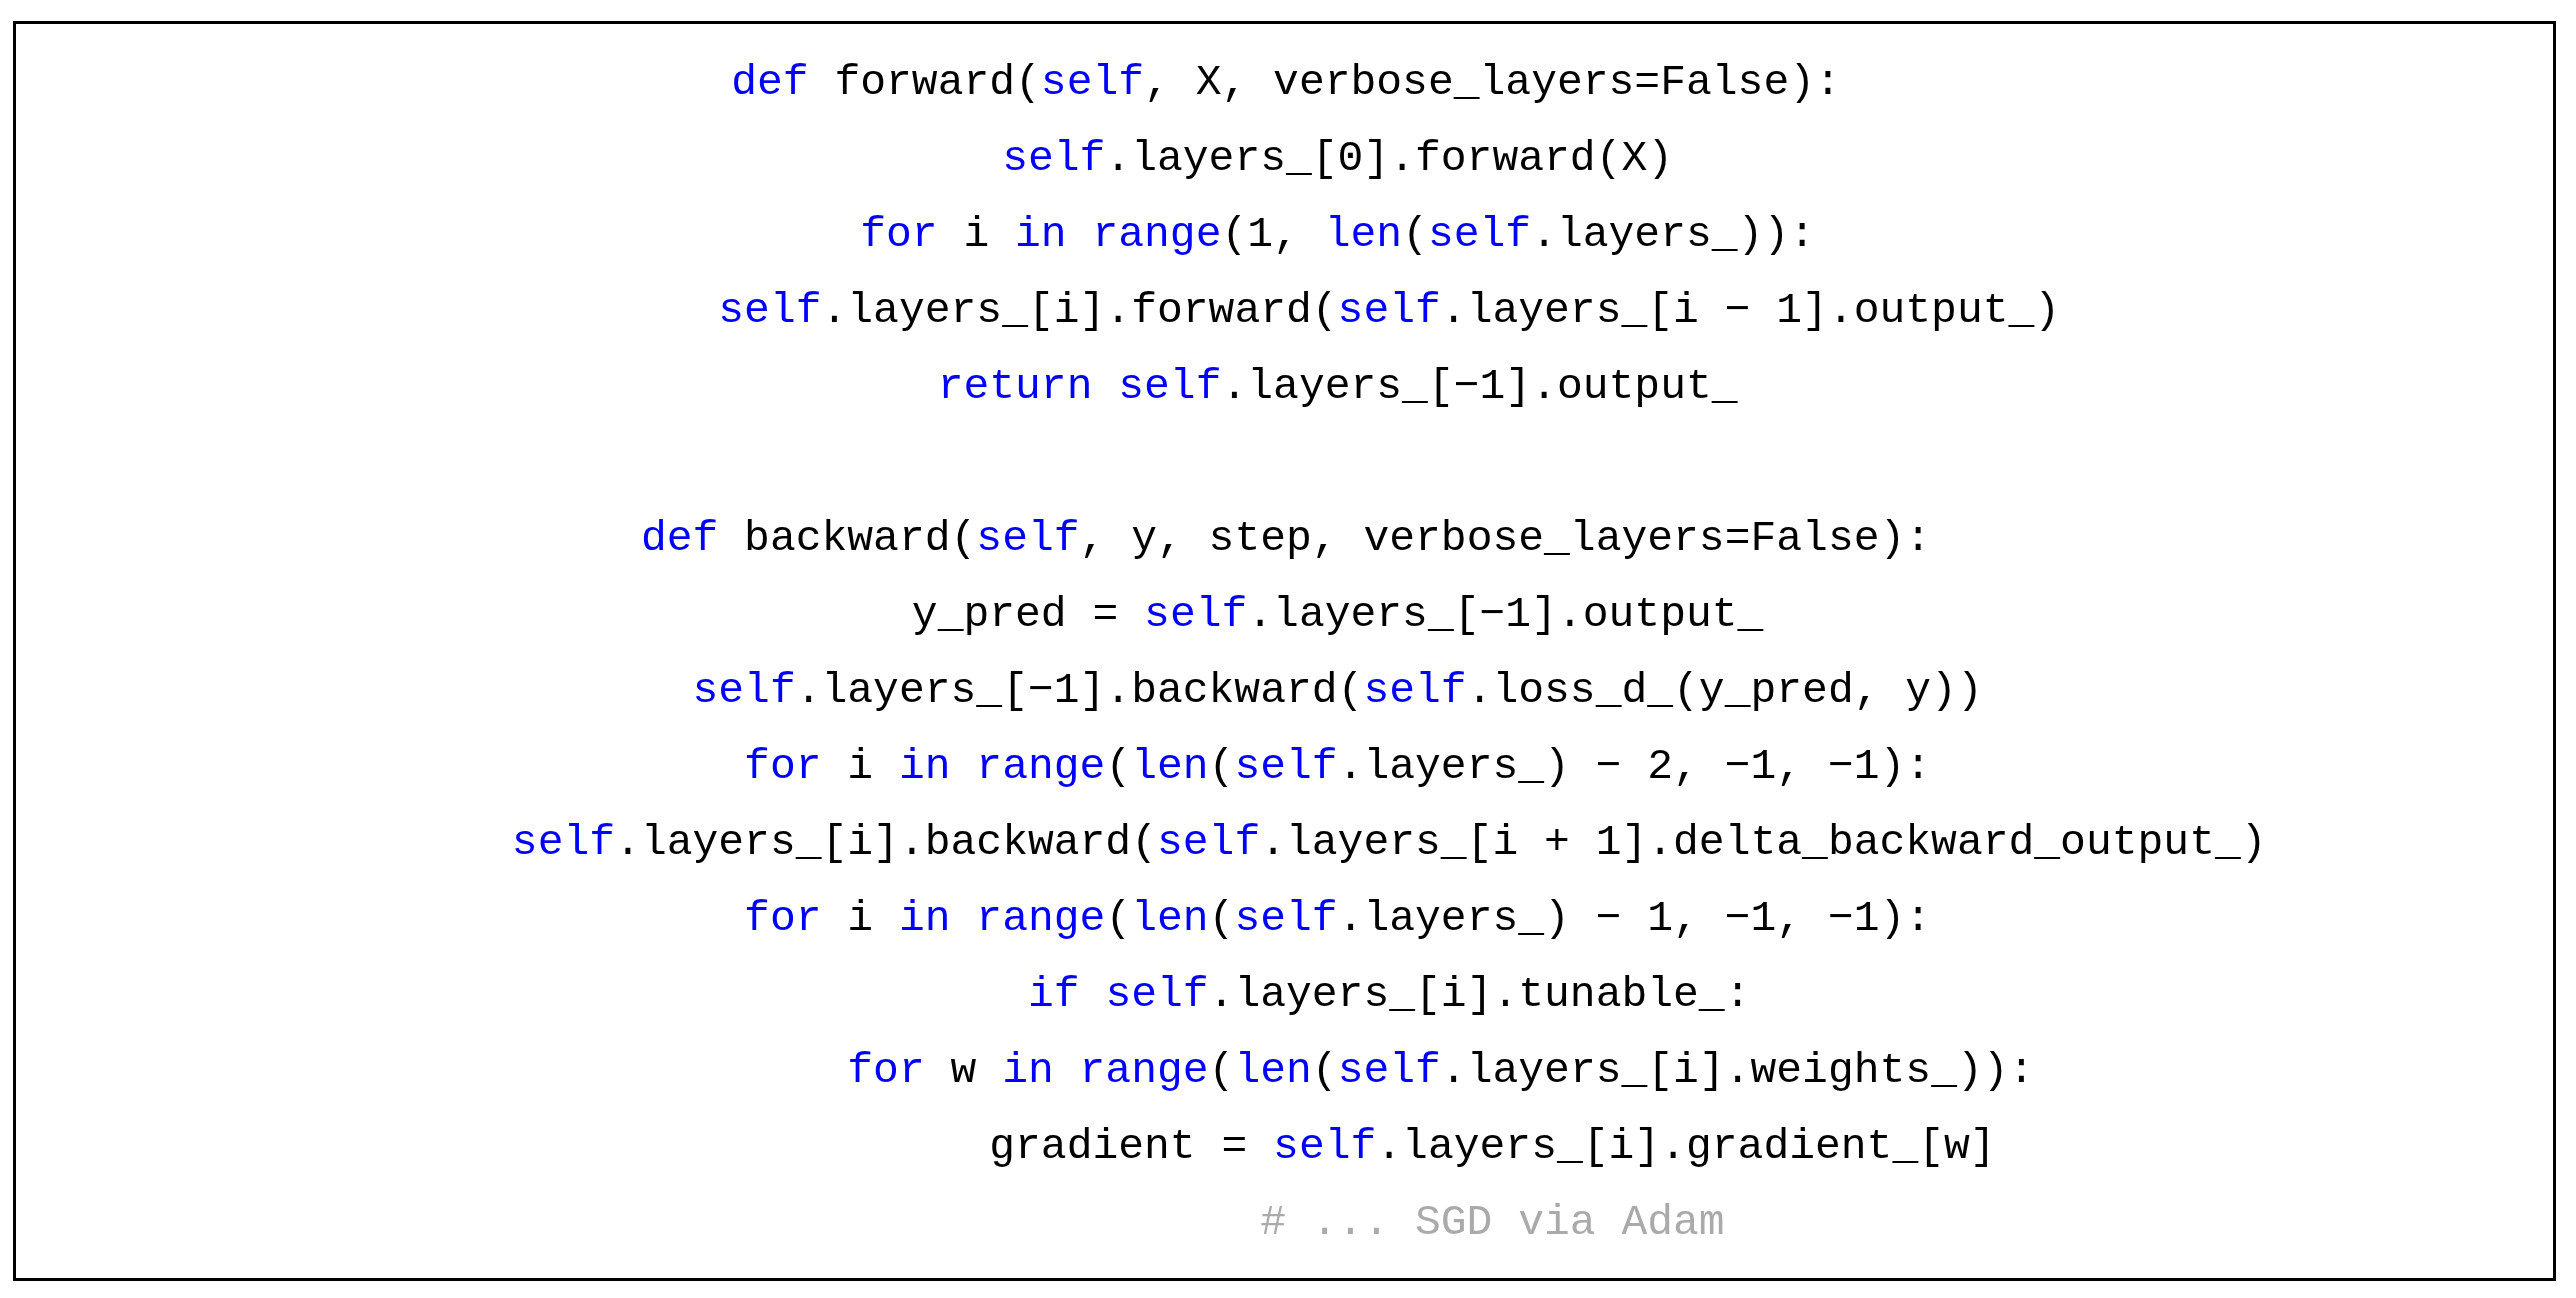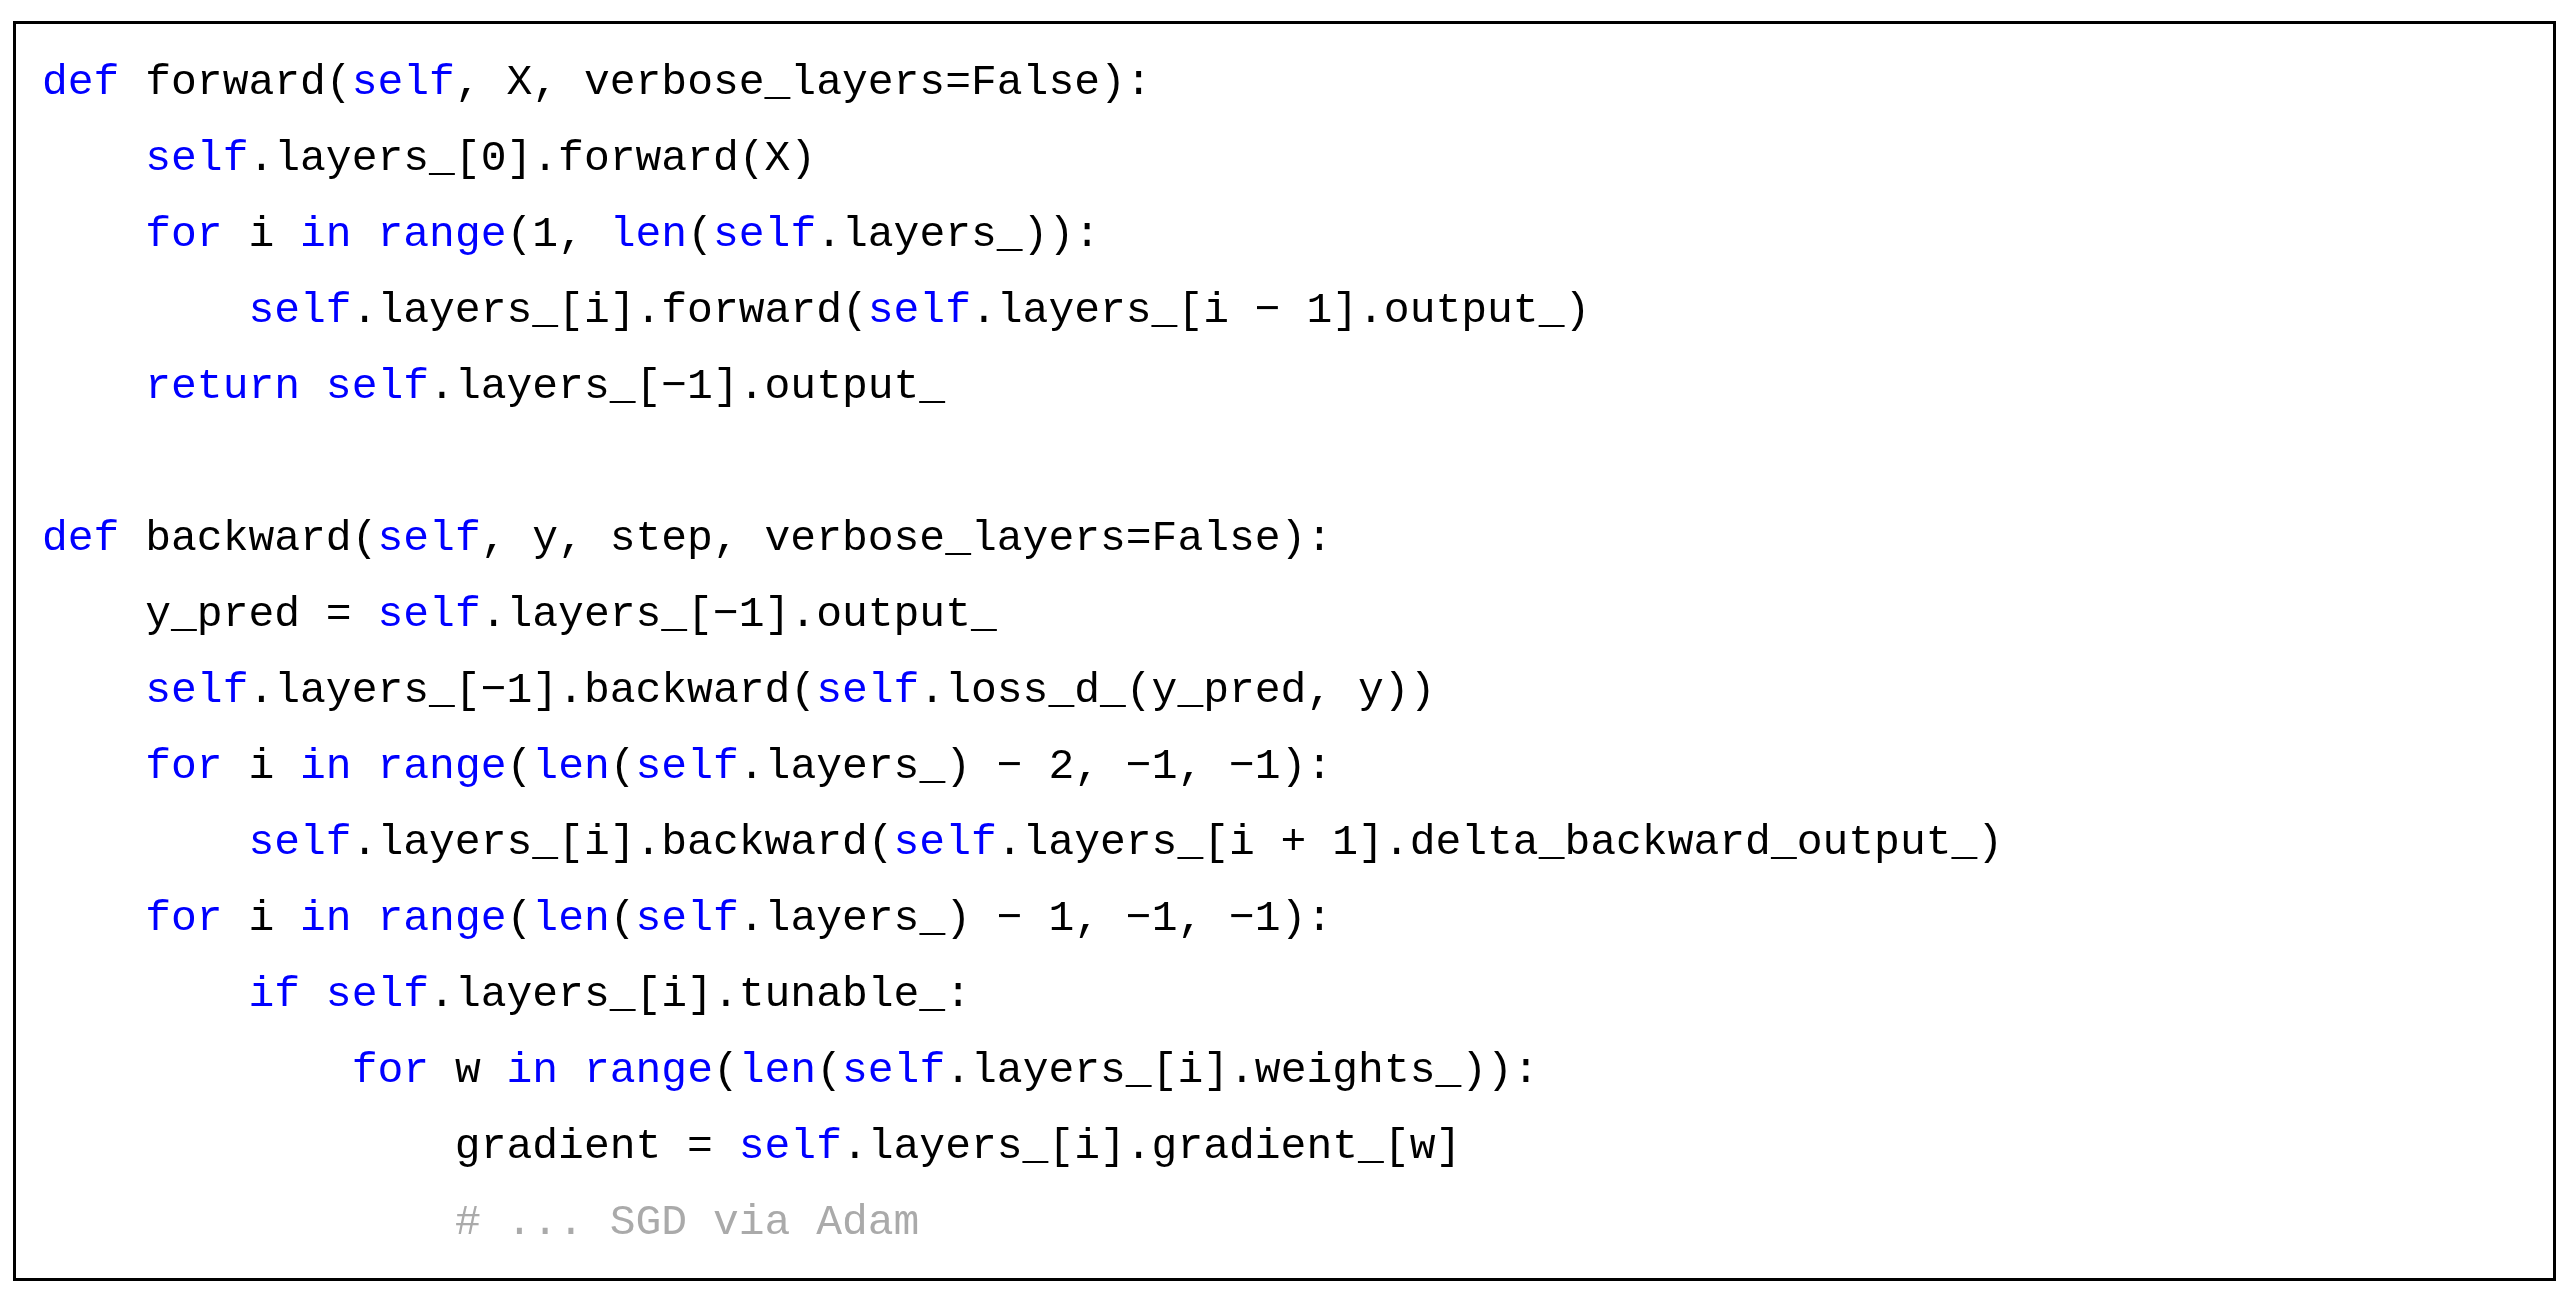--- a/index.html
+++ b/index.html
@@ -23,20 +23,21 @@
   .code {
     margin: 0;
     padding: 21.4px 23px 0 26px;
     font-family: "Liberation Mono", "DejaVu Sans Mono", monospace;
     font-size: 43px;
     line-height: 76px;
     white-space: pre;
   }
   .code-line {
     height: 76px;
+    text-align: center;
   }
   .tok-k { color: var(--kw-color, #0000ff); }
   .tok-p { color: var(--plain-color, #000000); }
   .tok-c { color: var(--comment-color, #b0b0b0); }
 </style>
 </head>
 <body>
 
 <div class="code-box">
   <pre class="code" id="code-content"><div class="code-line"><span class="tok-k">def</span><span class="tok-p"> forward(</span><span class="tok-k">self</span><span class="tok-p">, X, verbose_layers=False):</span></div><div class="code-line"><span class="tok-p">    </span><span class="tok-k">self</span><span class="tok-p">.layers_[0].forward(X)</span></div><div class="code-line"><span class="tok-p">    </span><span class="tok-k">for</span><span class="tok-p"> i </span><span class="tok-k">in</span><span class="tok-p"> </span><span class="tok-k">range</span><span class="tok-p">(1, </span><span class="tok-k">len</span><span class="tok-p">(</span><span class="tok-k">self</span><span class="tok-p">.layers_)):</span></div><div class="code-line"><span class="tok-p">        </span><span class="tok-k">self</span><span class="tok-p">.layers_[i].forward(</span><span class="tok-k">self</span><span class="tok-p">.layers_[i − 1].output_)</span></div><div class="code-line"><span class="tok-p">    </span><span class="tok-k">return</span><span class="tok-p"> </span><span class="tok-k">self</span><span class="tok-p">.layers_[−1].output_</span></div><div class="code-line">&nbsp;</div><div class="code-line"><span class="tok-k">def</span><span class="tok-p"> backward(</span><span class="tok-k">self</span><span class="tok-p">, y, step, verbose_layers=False):</span></div><div class="code-line"><span class="tok-p">    y_pred = </span><span class="tok-k">self</span><span class="tok-p">.layers_[−1].output_</span></div><div class="code-line"><span class="tok-p">    </span><span class="tok-k">self</span><span class="tok-p">.layers_[−1].backward(</span><span class="tok-k">self</span><span class="tok-p">.loss_d_(y_pred, y))</span></div><div class="code-line"><span class="tok-p">    </span><span class="tok-k">for</span><span class="tok-p"> i </span><span class="tok-k">in</span><span class="tok-p"> </span><span class="tok-k">range</span><span class="tok-p">(</span><span class="tok-k">len</span><span class="tok-p">(</span><span class="tok-k">self</span><span class="tok-p">.layers_) − 2, −1, −1):</span></div><div class="code-line"><span class="tok-p">        </span><span class="tok-k">self</span><span class="tok-p">.layers_[i].backward(</span><span class="tok-k">self</span><span class="tok-p">.layers_[i + 1].delta_backward_output_)</span></div><div class="code-line"><span class="tok-p">    </span><span class="tok-k">for</span><span class="tok-p"> i </span><span class="tok-k">in</span><span class="tok-p"> </span><span class="tok-k">range</span><span class="tok-p">(</span><span class="tok-k">len</span><span class="tok-p">(</span><span class="tok-k">self</span><span class="tok-p">.layers_) − 1, −1, −1):</span></div><div class="code-line"><span class="tok-p">        </span><span class="tok-k">if</span><span class="tok-p"> </span><span class="tok-k">self</span><span class="tok-p">.layers_[i].tunable_:</span></div><div class="code-line"><span class="tok-p">            </span><span class="tok-k">for</span><span class="tok-p"> w </span><span class="tok-k">in</span><span class="tok-p"> </span><span class="tok-k">range</span><span class="tok-p">(</span><span class="tok-k">len</span><span class="tok-p">(</span><span class="tok-k">self</span><span class="tok-p">.layers_[i].weights_)):</span></div><div class="code-line"><span class="tok-p">                gradient = </span><span class="tok-k">self</span><span class="tok-p">.layers_[i].gradient_[w]</span></div><div class="code-line"><span class="tok-p">                </span><span class="tok-c"># ... SGD via Adam</span></div></pre>

